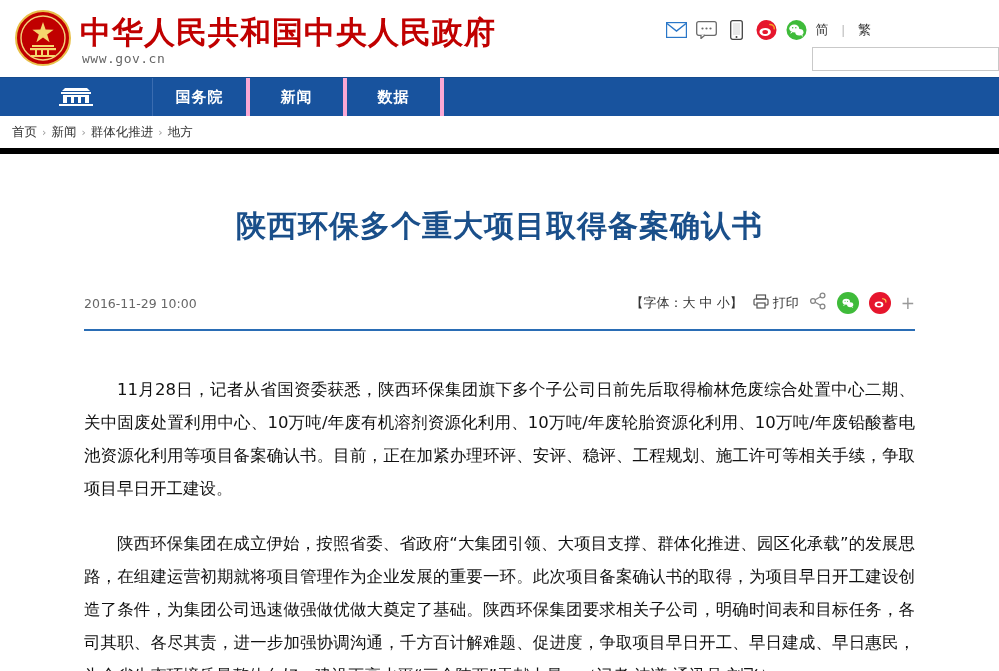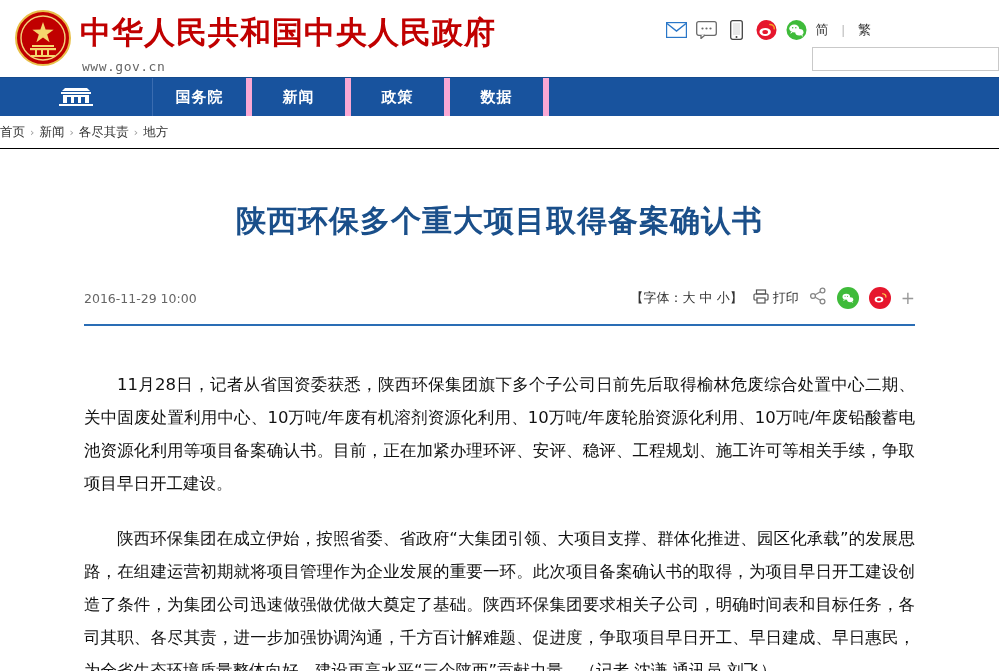--- a/index.html
+++ b/index.html
@@ -41,21 +41,20 @@
     white-space: nowrap;
   }
   .site-url {
     position: absolute;
     left: 82px;
     top: 51px;
     font-family: "DejaVu Sans Mono", monospace;
     font-size: 13px;
     color: #666;
     letter-spacing: 0.5px;
-    margin-top: 8px;
   }
   .header-icons {
     position: absolute;
     right: 128px;
     top: 19px;
     display: flex;
     align-items: center;
     gap: 9px;
   }
   .hicon {
@@ -103,35 +102,35 @@
   .nav-item {
     flex: 0 0 auto;
     min-width: 93px;
     display: flex;
     align-items: center;
     justify-content: center;
     color: #fff;
     font-size: 15px;
     font-weight: bold;
     font-family: "DejaVu Sans", sans-serif;
-    border-right: 6px solid #f9a8d4;
+    border-right: 4px solid #f9a8d4;
     letter-spacing: 1px;
     cursor: pointer;
   }
 
   
   .breadcrumb {
     height: 32px;
     display: flex;
     align-items: center;
-    padding-left: 0;
+    padding-left: 12px;
     font-size: 12.5px;
     color: #333;
     font-family: "DejaVu Sans", sans-serif;
-    border-bottom: 1px solid #000000;
+    border-bottom: 6px solid #000000;
   }
   .breadcrumb a { color: #333; text-decoration: none; }
   .breadcrumb .sep { color: #999; margin: 0 5px; font-size: 11px; }
 
   
   .article {
     padding: 0 84px;
   }
   .art-title {
     text-align: center;
@@ -284,30 +283,29 @@
         <path d="M10 12 h26 v8 h-26z" fill="#fff"></path>
         <rect x="14" y="14" width="4" height="6" fill="#18539e"></rect>
         <rect x="21" y="14" width="4" height="6" fill="#18539e"></rect>
         <rect x="28" y="14" width="4" height="6" fill="#18539e"></rect>
         <path d="M6 21 h34 v2 h-34z" fill="#fff"></path>
       </svg>
     </span>
   </div>
   <div class="nav-item">国务院</div>
   <div class="nav-item">新闻</div>
-  <div class="nav-item">政策</div>
   <div class="nav-item">数据</div>
 </div>
 
 <div class="breadcrumb">
   <a href="#">首页</a>
   <span class="sep">›</span>
   <a href="#">新闻</a>
   <span class="sep">›</span>
-  <a href="#">各尽其责</a>
+  <a href="#">群体化推进</a>
   <span class="sep">›</span>
   <a href="#">地方</a>
 </div>
 
 <div class="article">
 
   <h1 class="art-title">陕西环保多个重大项目取得备案确认书</h1>
 
   <div class="meta-row">
     <div class="meta-date">2016-11-29 10:00</div>

